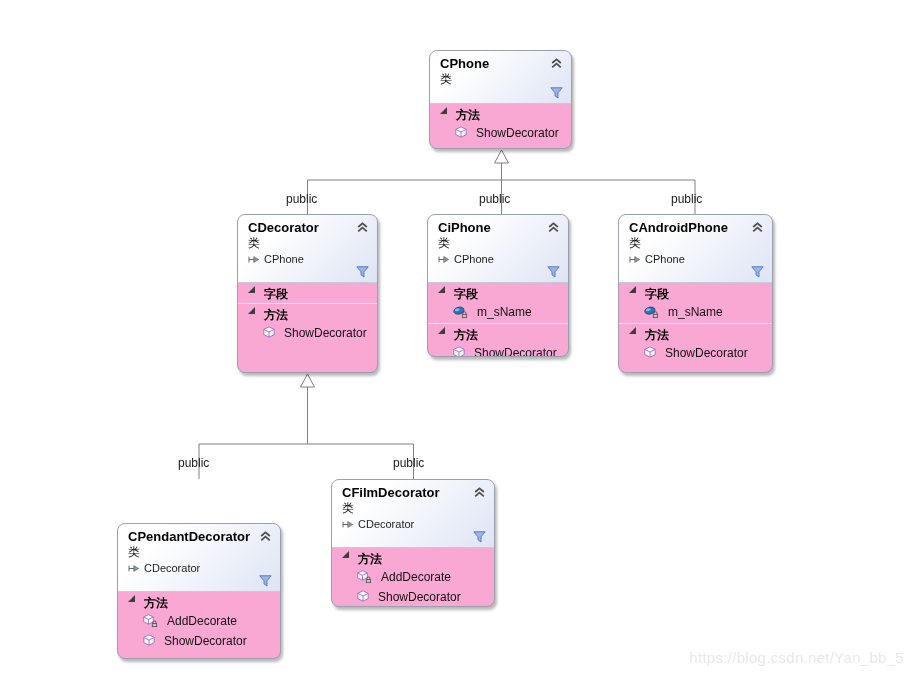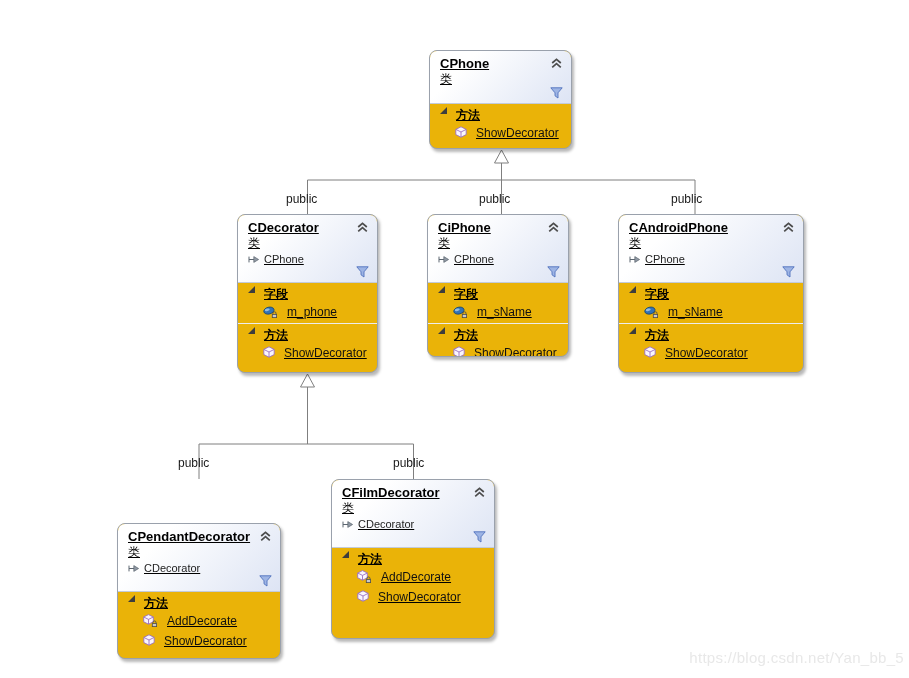--- a/index.html
+++ b/index.html
@@ -2,22 +2,22 @@
 <html><head>
 <meta charset="utf-8">
 <style>
   html,body{margin:0;padding:0;background:#fff;}
   .canvas{position:relative;width:909px;height:678px;background:#ffffff;
           font-family:"Liberation Sans",sans-serif;overflow:hidden;}
   svg.wires{position:absolute;left:0;top:0;}
   .wire{stroke:#7f7f7f;stroke-width:1;fill:none;}
   .tri{fill:#ffffff;stroke:#7f7f7f;stroke-width:1;}
   .pub{position:absolute;font-size:12px;color:#1a1a1a;line-height:14px;padding-left:30px;}
-  .box{position:absolute;background:#eab308;border:1px solid #9aa1ac;border-radius:8px;
-       box-shadow:2px 3px 3px rgba(0,0,0,.28);overflow:hidden;box-sizing:border-box;text-decoration:underline;}
+  .box{position:absolute;background:#f9a8d4;border:1px solid #9aa1ac;border-radius:8px;
+       box-shadow:2px 3px 3px rgba(0,0,0,.28);overflow:hidden;box-sizing:border-box;}
   .hdr{position:relative;padding:5px 8px 0 10px;
        background:linear-gradient(135deg,#ffffff 25%,#dde4f4 100%);
        border-bottom:1px solid #c3cbd9;box-sizing:border-box;}
   .hdr.tall{height:68px;}
   .hdr.short{height:53px;}
   .title{font-weight:bold;font-size:13px;line-height:16px;color:#000;}
   .stereo{font-size:12px;line-height:15px;color:#000;}
   .base{display:flex;align-items:center;gap:5px;font-size:11px;line-height:14px;color:#222;margin-top:1px;}
   .chev{position:absolute;top:7px;right:8px;cursor:pointer;line-height:0;}
   .filt{position:absolute;bottom:4px;right:8px;cursor:pointer;line-height:0;}
@@ -121,56 +121,110 @@
     </div>
     <div class="bodyrows">
       <div class="sect">
         <span class="micon">
             <svg width="7" height="7" viewBox="0 0 7 7">
               <polygon points="7,0 7,7 0,7" fill="#3d3d3d"></polygon>
             </svg>
           </span>
         <span>字段</span>
       </div>
+      <div class="sect">
+        <span class="micon">
+            <svg width="7" height="7" viewBox="0 0 7 7">
+              <polygon points="7,0 7,7 0,7" fill="#3d3d3d"></polygon>
+            </svg>
+          </span>
+        <span>方法</span>
+      </div>
+      <div class="mem">
+        <span class="micon">
+            <svg width="12" height="12" viewBox="0 0 12 12">
+              <path d="M6 0.8 L11.2 3.4 L11.2 8.6 L6 11.2 L0.8 8.6 L0.8 3.4 Z" fill="#faf6fd" stroke="#9a6fc0" stroke-width="0.9"></path>
+              <path d="M0.8 3.4 L6 6 L11.2 3.4 M6 6 L6 11.2" fill="none" stroke="#9a6fc0" stroke-width="0.9"></path>
+            </svg>
+          </span>
+        <span>ShowDecorator</span>
+      </div>
+    </div>
+  </div>
+
+  <div class="box" style="left:427px;top:214px;width:142px;height:143px;">
+    <div class="hdr tall">
+      <div class="title">CiPhone</div>
+      <div class="stereo">类</div>
+      <div class="base">
+        <span class="micon">
+            <svg width="11" height="9" viewBox="0 0 11 9">
+              <path d="M1 1.6 V7.4 M1 4.5 H6" stroke="#5c6670" stroke-width="1" fill="none"></path>
+              <polygon points="5.8,1.6 10.6,4.5 5.8,7.4" fill="#8f98a3" stroke="#5c6670" stroke-width="0.7"></polygon>
+            </svg>
+          </span>
+        <span>CPhone</span>
+      </div>
+      <span class="chev">
+        <svg width="13" height="11" viewBox="0 0 13 11" fill="none" stroke="#4d4d4d" stroke-width="1.7">
+            <path d="M2.2 5 L6.5 1.3 L10.8 5"></path>
+            <path d="M2.2 9.3 L6.5 5.6 L10.8 9.3"></path>
+          </svg>
+      </span>
+      <span class="filt">
+        <svg width="13" height="12" viewBox="0 0 13 12">
+            <path d="M0.8 0.8 H12.2 L8 5.8 V11 L5 8.8 V5.8 Z" fill="#9db4e4" stroke="#5072bd" stroke-width="0.9"></path>
+          </svg>
+      </span>
+    </div>
+    <div class="bodyrows">
+      <div class="sect">
+        <span class="micon">
+            <svg width="7" height="7" viewBox="0 0 7 7">
+              <polygon points="7,0 7,7 0,7" fill="#3d3d3d"></polygon>
+            </svg>
+          </span>
+        <span>字段</span>
+      </div>
       <div class="mem">
         <span class="micon">
             <svg width="15" height="13" viewBox="0 0 15 13">
               <g transform="rotate(-14 6 6)">
                 <ellipse cx="6" cy="5.6" rx="5.2" ry="3.4" fill="#3173b8" stroke="#17476f" stroke-width="0.8"></ellipse>
                 <ellipse cx="4.6" cy="4.4" rx="2.5" ry="1.2" fill="#9cc3e8" opacity="0.9"></ellipse>
               </g>
               <path d="M9.9 9.4 v-1.1 a1.55 1.55 0 0 1 3.1 0 v1.1" fill="none" stroke="#4d4d4d" stroke-width="0.9"></path>
               <rect x="9.3" y="9.4" width="4.3" height="3.2" fill="#c9c9c9" stroke="#4d4d4d" stroke-width="0.8"></rect>
             </svg>
           </span>
-        <span>m_phone</span>
-      </div>
-      <div class="sect">
-        <span class="micon">
-            <svg width="7" height="7" viewBox="0 0 7 7">
-              <polygon points="7,0 7,7 0,7" fill="#3d3d3d"></polygon>
-            </svg>
-          </span>
-        <span>方法</span>
-      </div>
-      <div class="mem">
-        <span class="micon">
-            <svg width="12" height="12" viewBox="0 0 12 12">
-              <path d="M6 0.8 L11.2 3.4 L11.2 8.6 L6 11.2 L0.8 8.6 L0.8 3.4 Z" fill="#faf6fd" stroke="#9a6fc0" stroke-width="0.9"></path>
-              <path d="M0.8 3.4 L6 6 L11.2 3.4 M6 6 L6 11.2" fill="none" stroke="#9a6fc0" stroke-width="0.9"></path>
-            </svg>
-          </span>
-        <span>ShowDecorator</span>
-      </div>
-    </div>
-  </div>
-
-  <div class="box" style="left:427px;top:214px;width:142px;height:143px;">
+        <span>m_sName</span>
+      </div>
+      <div class="sect">
+        <span class="micon">
+            <svg width="7" height="7" viewBox="0 0 7 7">
+              <polygon points="7,0 7,7 0,7" fill="#3d3d3d"></polygon>
+            </svg>
+          </span>
+        <span>方法</span>
+      </div>
+      <div class="mem">
+        <span class="micon">
+            <svg width="12" height="12" viewBox="0 0 12 12">
+              <path d="M6 0.8 L11.2 3.4 L11.2 8.6 L6 11.2 L0.8 8.6 L0.8 3.4 Z" fill="#faf6fd" stroke="#9a6fc0" stroke-width="0.9"></path>
+              <path d="M0.8 3.4 L6 6 L11.2 3.4 M6 6 L6 11.2" fill="none" stroke="#9a6fc0" stroke-width="0.9"></path>
+            </svg>
+          </span>
+        <span>ShowDecorator</span>
+      </div>
+    </div>
+  </div>
+
+  <div class="box" style="left:618px;top:214px;width:155px;height:159px;">
     <div class="hdr tall">
-      <div class="title">CiPhone</div>
+      <div class="title">CAndroidPhone</div>
       <div class="stereo">类</div>
       <div class="base">
         <span class="micon">
             <svg width="11" height="9" viewBox="0 0 11 9">
               <path d="M1 1.6 V7.4 M1 4.5 H6" stroke="#5c6670" stroke-width="1" fill="none"></path>
               <polygon points="5.8,1.6 10.6,4.5 5.8,7.4" fill="#8f98a3" stroke="#5c6670" stroke-width="0.7"></polygon>
             </svg>
           </span>
         <span>CPhone</span>
       </div>
@@ -221,87 +275,20 @@
             <svg width="12" height="12" viewBox="0 0 12 12">
               <path d="M6 0.8 L11.2 3.4 L11.2 8.6 L6 11.2 L0.8 8.6 L0.8 3.4 Z" fill="#faf6fd" stroke="#9a6fc0" stroke-width="0.9"></path>
               <path d="M0.8 3.4 L6 6 L11.2 3.4 M6 6 L6 11.2" fill="none" stroke="#9a6fc0" stroke-width="0.9"></path>
             </svg>
           </span>
         <span>ShowDecorator</span>
       </div>
     </div>
   </div>
 
-  <div class="box" style="left:618px;top:214px;width:186px;height:159px;">
-    <div class="hdr tall">
-      <div class="title">CAndroidPhone</div>
-      <div class="stereo">类</div>
-      <div class="base">
-        <span class="micon">
-            <svg width="11" height="9" viewBox="0 0 11 9">
-              <path d="M1 1.6 V7.4 M1 4.5 H6" stroke="#5c6670" stroke-width="1" fill="none"></path>
-              <polygon points="5.8,1.6 10.6,4.5 5.8,7.4" fill="#8f98a3" stroke="#5c6670" stroke-width="0.7"></polygon>
-            </svg>
-          </span>
-        <span>CPhone</span>
-      </div>
-      <span class="chev">
-        <svg width="13" height="11" viewBox="0 0 13 11" fill="none" stroke="#4d4d4d" stroke-width="1.7">
-            <path d="M2.2 5 L6.5 1.3 L10.8 5"></path>
-            <path d="M2.2 9.3 L6.5 5.6 L10.8 9.3"></path>
-          </svg>
-      </span>
-      <span class="filt">
-        <svg width="13" height="12" viewBox="0 0 13 12">
-            <path d="M0.8 0.8 H12.2 L8 5.8 V11 L5 8.8 V5.8 Z" fill="#9db4e4" stroke="#5072bd" stroke-width="0.9"></path>
-          </svg>
-      </span>
-    </div>
-    <div class="bodyrows">
-      <div class="sect">
-        <span class="micon">
-            <svg width="7" height="7" viewBox="0 0 7 7">
-              <polygon points="7,0 7,7 0,7" fill="#3d3d3d"></polygon>
-            </svg>
-          </span>
-        <span>字段</span>
-      </div>
-      <div class="mem">
-        <span class="micon">
-            <svg width="15" height="13" viewBox="0 0 15 13">
-              <g transform="rotate(-14 6 6)">
-                <ellipse cx="6" cy="5.6" rx="5.2" ry="3.4" fill="#3173b8" stroke="#17476f" stroke-width="0.8"></ellipse>
-                <ellipse cx="4.6" cy="4.4" rx="2.5" ry="1.2" fill="#9cc3e8" opacity="0.9"></ellipse>
-              </g>
-              <path d="M9.9 9.4 v-1.1 a1.55 1.55 0 0 1 3.1 0 v1.1" fill="none" stroke="#4d4d4d" stroke-width="0.9"></path>
-              <rect x="9.3" y="9.4" width="4.3" height="3.2" fill="#c9c9c9" stroke="#4d4d4d" stroke-width="0.8"></rect>
-            </svg>
-          </span>
-        <span>m_sName</span>
-      </div>
-      <div class="sect">
-        <span class="micon">
-            <svg width="7" height="7" viewBox="0 0 7 7">
-              <polygon points="7,0 7,7 0,7" fill="#3d3d3d"></polygon>
-            </svg>
-          </span>
-        <span>方法</span>
-      </div>
-      <div class="mem">
-        <span class="micon">
-            <svg width="12" height="12" viewBox="0 0 12 12">
-              <path d="M6 0.8 L11.2 3.4 L11.2 8.6 L6 11.2 L0.8 8.6 L0.8 3.4 Z" fill="#faf6fd" stroke="#9a6fc0" stroke-width="0.9"></path>
-              <path d="M0.8 3.4 L6 6 L11.2 3.4 M6 6 L6 11.2" fill="none" stroke="#9a6fc0" stroke-width="0.9"></path>
-            </svg>
-          </span>
-        <span>ShowDecorator</span>
-      </div>
-    </div>
-  </div>
-
   <div class="box" style="left:117px;top:479px;width:164px;height:136px;margin-top:44px;">
     <div class="hdr tall">
       <div class="title">CPendantDecorator</div>
       <div class="stereo">类</div>
       <div class="base">
         <span class="micon">
             <svg width="11" height="9" viewBox="0 0 11 9">
               <path d="M1 1.6 V7.4 M1 4.5 H6" stroke="#5c6670" stroke-width="1" fill="none"></path>
               <polygon points="5.8,1.6 10.6,4.5 5.8,7.4" fill="#8f98a3" stroke="#5c6670" stroke-width="0.7"></polygon>
             </svg>
@@ -345,21 +332,21 @@
             <svg width="12" height="12" viewBox="0 0 12 12">
               <path d="M6 0.8 L11.2 3.4 L11.2 8.6 L6 11.2 L0.8 8.6 L0.8 3.4 Z" fill="#faf6fd" stroke="#9a6fc0" stroke-width="0.9"></path>
               <path d="M0.8 3.4 L6 6 L11.2 3.4 M6 6 L6 11.2" fill="none" stroke="#9a6fc0" stroke-width="0.9"></path>
             </svg>
           </span>
         <span>ShowDecorator</span>
       </div>
     </div>
   </div>
 
-  <div class="box" style="left:331px;top:479px;width:164px;height:160px;">
+  <div class="box" style="left:331px;top:479px;width:164px;height:128px;">
     <div class="hdr tall">
       <div class="title">CFilmDecorator</div>
       <div class="stereo">类</div>
       <div class="base">
         <span class="micon">
             <svg width="11" height="9" viewBox="0 0 11 9">
               <path d="M1 1.6 V7.4 M1 4.5 H6" stroke="#5c6670" stroke-width="1" fill="none"></path>
               <polygon points="5.8,1.6 10.6,4.5 5.8,7.4" fill="#8f98a3" stroke="#5c6670" stroke-width="0.7"></polygon>
             </svg>
           </span>

